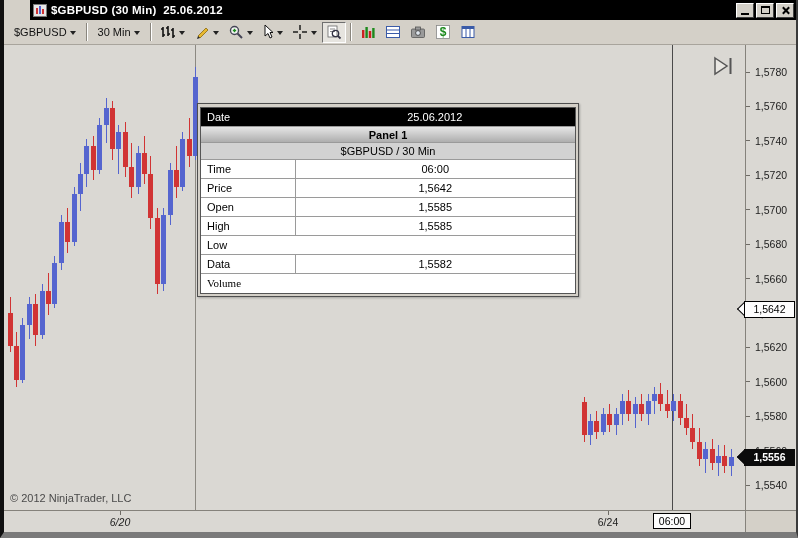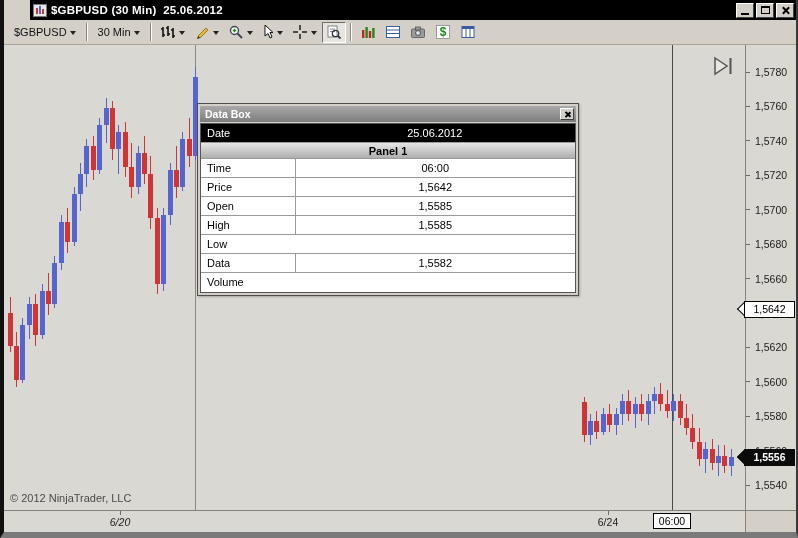--- a/index.html
+++ b/index.html
@@ -73,21 +73,21 @@
   .databox{ position:absolute; left:193px; top:58px; width:382px; z-index:30;
     background:#d4d0c8; border:1px solid #4e4e4e; padding:2px; box-shadow:1px 1px 2px rgba(0,0,0,.25); }
   .dbx-title{ height:16px; background:linear-gradient(180deg,#a9a9a9,#7d7d7d); display:flex; align-items:center; padding:0 2px 0 5px; }
   .dbx-title .dbx-t{ flex:1; color:#fff; font-size:10.5px; font-weight:bold; }
   .dbx-close{ width:14px; height:12px; background:#d4d0c8; border:1px solid; border-color:#fff #404040 #404040 #fff;
     display:flex; align-items:center; justify-content:center; }
   .dbx-close .glyph-x{ width:7px; height:7px; }
   .dbx-close .glyph-x::before,.dbx-close .glyph-x::after{ left:3px; height:7px; width:1.6px; }
   .dbx-table{ border:1px solid #555; background:#fff; margin-top:1px; }
   .dbx-row{ display:flex; height:19px; border-bottom:1px solid #9a9a9a; background:#fff; font-size:11px; color:#000; }
-  .dbx-row:last-child{ border-bottom:none; }
+  .dbx-row:last-child{ border-bottom:none;font-family:Liberation Serif, serif; }
   .dbx-row.date{ background:#000; color:#fff; }
   .dbx-row.panel{ display:block; background:linear-gradient(180deg,#e6e6e6,#aeaeae); height:16px; line-height:16px;
     text-align:center; font-weight:bold; font-size:11px; }
   .dbx-row.instr{ display:block; background:#d2d2d2; height:17px; line-height:17px; text-align:center; font-size:11px; }
   .dbx-label{ flex:0 0 25%; padding-left:6px; line-height:19px; }
   .dbx-value{ flex:1; text-align:center; line-height:19px; border-left:1px solid #9a9a9a; }
   .dbx-row.date .dbx-value{ border-left:none; }
 </style>
 </head>
 <body>
@@ -380,32 +380,27 @@
     <div class="time-axis">
         <div class="t-tick" style="left: 116px;"></div>
         <div class="t-label" style="left: 96px; font-style: italic;">6/20</div>
         <div class="t-tick" style="left: 604px;"></div>
         <div class="t-label" style="left: 584px;">6/24</div>
         <div class="cursor-time" style="left: 649px;">06:00</div>
       </div>
     <div class="corner"></div>
 
     <div class="databox">
-      <div class="dbx-title">
-        <span class="dbx-t">Data Box</span>
-        <span class="dbx-close">
-            <span class="glyph-x"></span>
-          </span>
-      </div>
       <div class="dbx-table">
         <div class="dbx-row date">
           <span class="dbx-label">Date</span>
           <span class="dbx-value">25.06.2012</span>
         </div>
         <div class="dbx-row panel">Panel 1</div>
+        <div class="dbx-row instr">$GBPUSD / 30 Min</div>
 
         <div class="dbx-row">
           <span class="dbx-label">Time</span>
           <span class="dbx-value">06:00</span>
         </div>
         <div class="dbx-row">
           <span class="dbx-label">Price</span>
           <span class="dbx-value">1,5642</span>
         </div>
         <div class="dbx-row">

